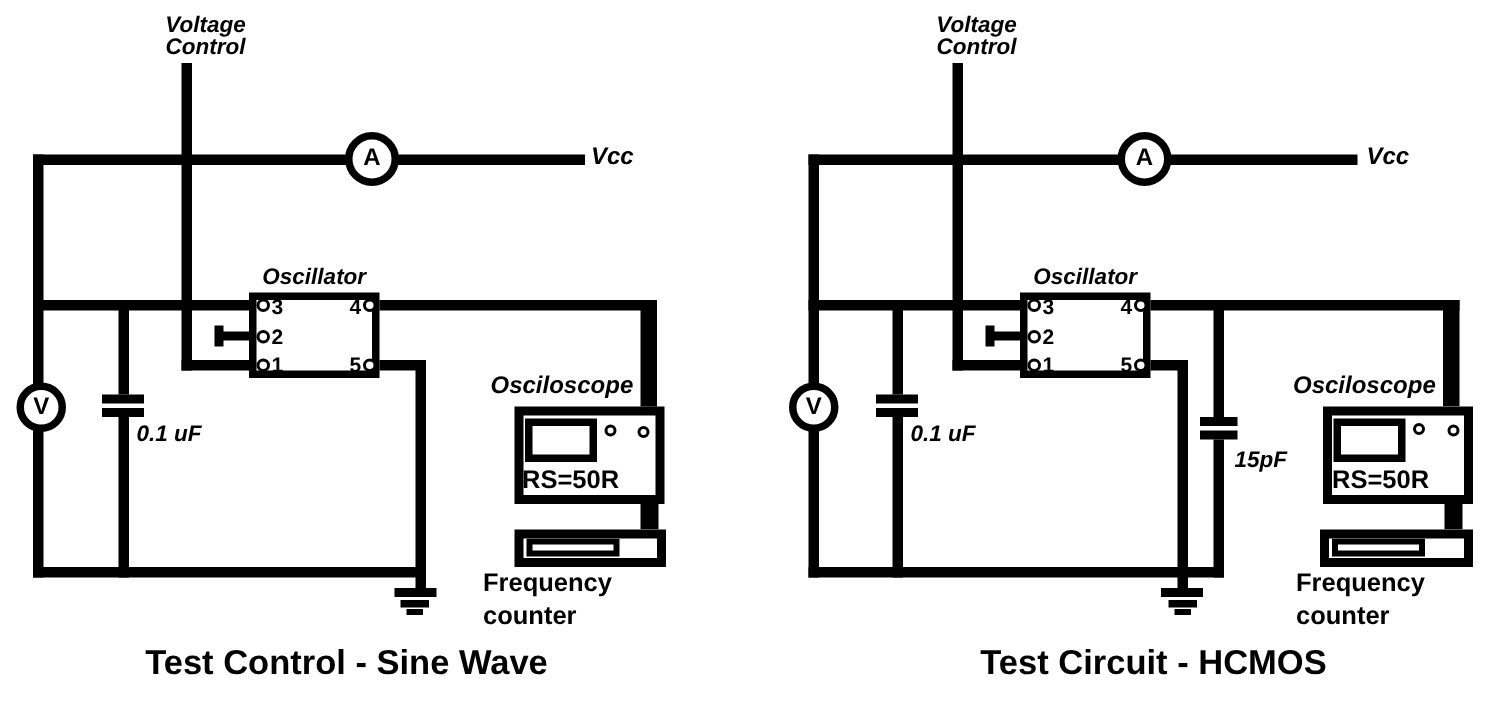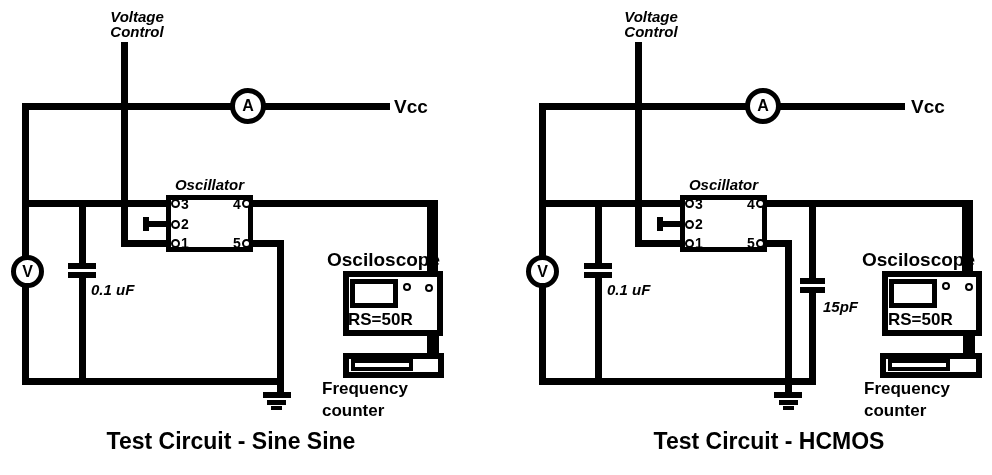--- a/index.html
+++ b/index.html
@@ -11,21 +11,21 @@
   .b4{border-width:4px;}
   .pin{position:absolute;width:9px;height:9px;border:2px solid #000;border-radius:50%;
        background:#fff;box-sizing:border-box;}
   .knob{position:absolute;width:8px;height:8px;border:2px solid #000;border-radius:50%;
         background:#fff;box-sizing:border-box;}
   .meter{position:absolute;border:5px solid #000;border-radius:50%;background:#fff;
          box-sizing:border-box;display:flex;align-items:center;justify-content:center;
          font-weight:bold;font-size:16px;}
   .t{position:absolute;font-weight:bold;line-height:1.05;white-space:nowrap;}
   .ctr{text-align:center;white-space:normal;}
-  .f14{font-size:14px;} .f15{font-size:15px;font-style:italic;} .f16{font-size:19px;}
+  .f14{font-size:14px;} .f15{font-size:15px;font-style:italic;} .f16{font-size:16px;font-style:italic;}
   .f17{font-size:17px;} .f23{font-size:23px;}
 </style>
 </head>
 <body>
 
 <div id="stage">
 
   <div>
 
     <div class="w" style="left:22px;top:103px;width:7px;height:282px;"></div>
@@ -79,21 +79,21 @@
     <div class="w" style="left:427px;top:335px;width:12px;height:18px;"></div>
     <div class="box b6" style="left:343px;top:353px;width:101px;height:25px;"></div>
     <div class="box b4" style="left:351px;top:359px;width:62px;height:12px;"></div>
     <div class="t f17" style="left:322px;top:380px;">Frequency</div>
     <div class="t f17" style="left:322px;top:402px;">counter</div>
 
     <div class="t f15 ctr" style="left:104px;top:9px;width:66px;">Voltage</div>
     <div class="t f15 ctr" style="left:104px;top:24px;width:66px;">Control</div>
     <div class="t f16" style="left:394px;top:97px;">Vcc</div>
     <div class="t f15" style="left:91px;top:282px;">0.1 uF</div>
-    <div class="t f23 ctr" style="left:0px;top:429px;width:462px;">Test Circuit - Sine Sine</div>
+    <div class="t f23 ctr" style="left:0px;top:429px;width:462px;">Test Control - Sine Wave</div>
   </div>
 
   <div>
 
     <div class="w" style="left:539px;top:103px;width:7px;height:282px;"></div>
     <div class="w" style="left:539px;top:103px;width:366px;height:7px;"></div>
     <div class="w" style="left:635px;top:42px;width:7px;height:205px;"></div>
     <div class="w" style="left:635px;top:240px;width:50px;height:7px;"></div>
     <div class="w" style="left:539px;top:200px;width:146px;height:7px;"></div>
     <div class="w" style="left:595px;top:200px;width:7px;height:63px;"></div>

